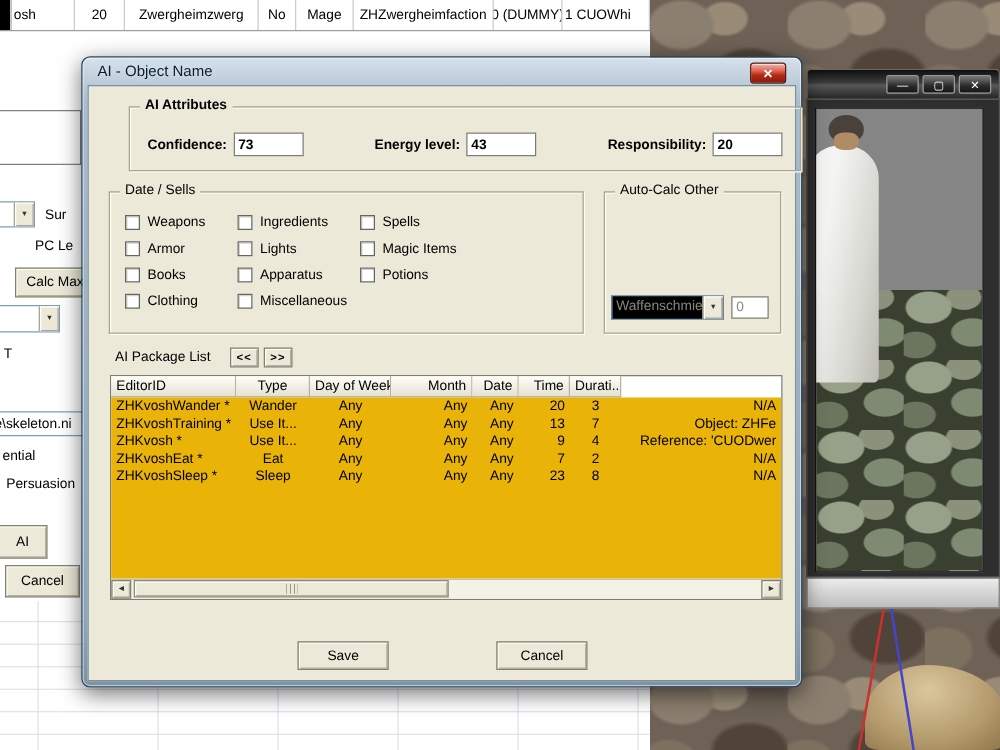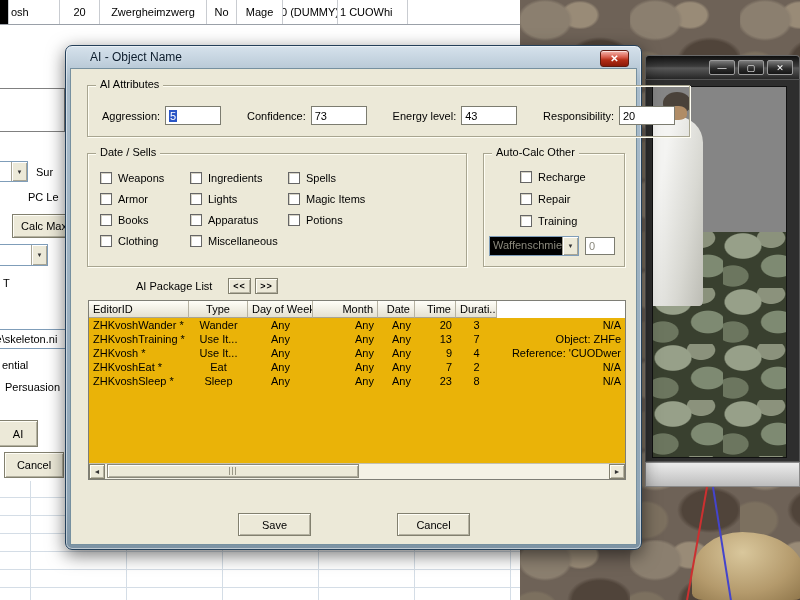--- a/index.html
+++ b/index.html
@@ -75,21 +75,21 @@
   .char-robe { position:absolute; left:0; top:24px; width:58px; height:190px;
       background:linear-gradient(100deg,#f4f4f2 30%,#d8d8d2 70%,#bcbcb4);
       border-radius:48% 48% 6% 6% / 14% 14% 3% 3%; }
   .pw-bottom { position:absolute; bottom:0; left:0; right:0; height:25px; border:1px solid #8a8a8a;
       background:linear-gradient(#ececec,#bdbdbd); }
 
   
   .dialog { z-index:10; border-radius:7px; border:1px solid #24405a;
       background:linear-gradient(180deg,#d6e2ec,#a9bccb 7%,#8fa5b6 90%,#7d93a4);
       box-shadow:0 5px 18px rgba(0,0,0,.55), inset 0 0 0 1px rgba(255,255,255,.5); }
-  .dlg-title { position:absolute; top:4px; left:24px; font-size:12px; color:#0c1c2c;
+  .dlg-title { position:absolute; top:4px; left:12px; font-size:12px; color:#0c1c2c;
       text-shadow:0 0 4px #dce8f2; }
   .dlg-close { position:absolute; top:4px; right:12px; width:29px; height:17px; border-radius:3px;
       background:linear-gradient(#f4b8b0,#d95f4e 40%,#b32d16 60%,#8c1a08); border:1px solid #5e1b10;
       color:#fff; font-size:10px; font-weight:bold; display:flex; align-items:center; justify-content:center;
       box-shadow: inset 0 1px 0 rgba(255,255,255,.6); }
   .dlg-body { position:absolute; left:4px; right:4px; top:22px; bottom:4px; background:#ece9d8;
       border:1px solid #76909f; }
 
   .group { position:absolute; border:1px solid #a8a590;
       box-shadow:1px 1px 0 #fffef4, inset 1px 1px 0 #fffef4; }
@@ -207,41 +207,36 @@
 <button class="abs frag bevel cbtn" style="left:-2px;top:420px;width:40px;height:27px;">AI</button>
 <button class="abs frag bevel cbtn" style="left:4px;top:452px;width:60px;height:26px;">Cancel</button>
 
 <div class="abs top-table" style="left:0;top:0;width:520px;height:25px;">
   <div class="tcell black" style="width:9px;"></div>
   <div class="tcell left" style="width:51px;">osh</div>
   <div class="tcell" style="width:40px;">20</div>
   <div class="tcell" style="width:107px;">Zwergheimzwerg</div>
   <div class="tcell" style="width:30px;">No</div>
   <div class="tcell" style="width:46px;">Mage</div>
+  <div class="tcell" style="width:112px;">ZHZwergheimfaction</div>
   <div class="tcell" style="width:55px;">0 (DUMMY)</div>
   <div class="tcell left" style="width:70px;">1 CUOWhi</div>
 </div>
 
 <div class="abs dialog" style="left:65px;top:45px;width:577px;height:505px;">
   <div class="dlg-title">AI - Object Name</div>
   <div class="dlg-close">
       <span>✕</span>
     </div>
 
   <div class="dlg-body">
 
-    <div class="group" style="left:16px;top:16px;width:603px;height:52px;">
+    <div class="group" style="left:32px;top:16px;width:538px;height:52px;font-weight:bold;">
       <span class="legend">AI Attributes</span>
       <div class="attr-row">
-        <span class="fld">
-          <span>Aggression:</span>
-          <span class="input">
-              <span class="selected">5</span>
-            </span>
-        </span>
         <span class="fld">
           <span>Confidence:</span>
           <span class="input">
               <span>73</span>
             </span>
         </span>
         <span class="fld">
           <span>Energy level:</span>
           <span class="input">
               <span>43</span>
@@ -305,44 +300,30 @@
           </span>
         <span class="chk">
             <span class="box"></span>
             <span>Potions</span>
           </span>
       </div>
     </div>
 
     <div class="group" style="left:412px;top:84px;width:142px;height:114px;">
       <span class="legend">Auto-Calc Other</span>
-      <div class="chk-col" style="left:36px;top:16px;gap:9px;">
-        <span class="chk">
-            <span class="box"></span>
-            <span>Recharge</span>
-          </span>
-        <span class="chk">
-            <span class="box"></span>
-            <span>Repair</span>
-          </span>
-        <span class="chk">
-            <span class="box"></span>
-            <span>Training</span>
-          </span>
-      </div>
       <div class="combo disabled" style="position:absolute;left:5px;top:82px;width:90px;height:20px;">
         <span class="combo-text">Waffenschmie</span>
         <span class="combo-btn">▼</span>
       </div>
       <span class="input dim" style="position:absolute;left:101px;top:83px;width:30px;height:18px;">
           <span>0</span>
         </span>
     </div>
 
-    <div class="pkg-row" style="left:21px;top:209px;margin-left:44px;">
+    <div class="pkg-row" style="left:21px;top:209px;">
       <span class="pkg-label">AI Package List</span>
       <button class="bevel mini-btn">&lt;&lt;</button>
       <button class="bevel mini-btn">&gt;&gt;</button>
     </div>
 
     <div class="pkg-table" style="left:17px;top:231px;width:538px;height:180px;">
       <div class="tbl-header cols">
         <span>EditorID</span>
         <span>Type</span>
         <span>Day of Week</span>

